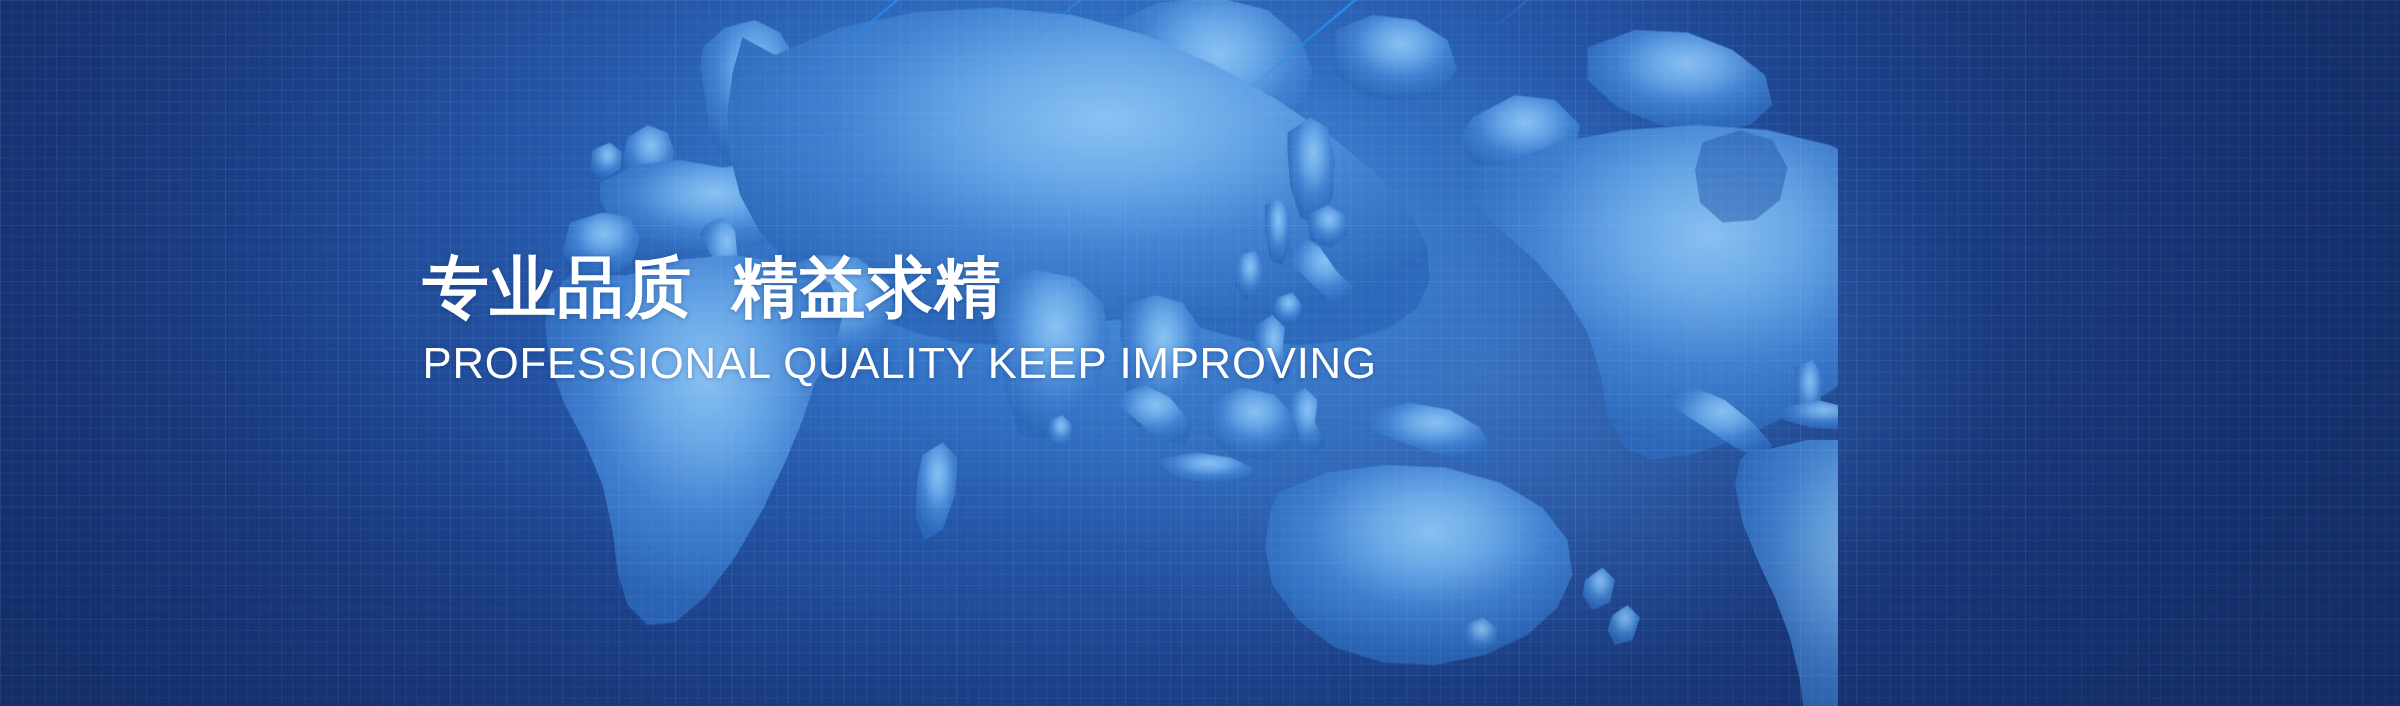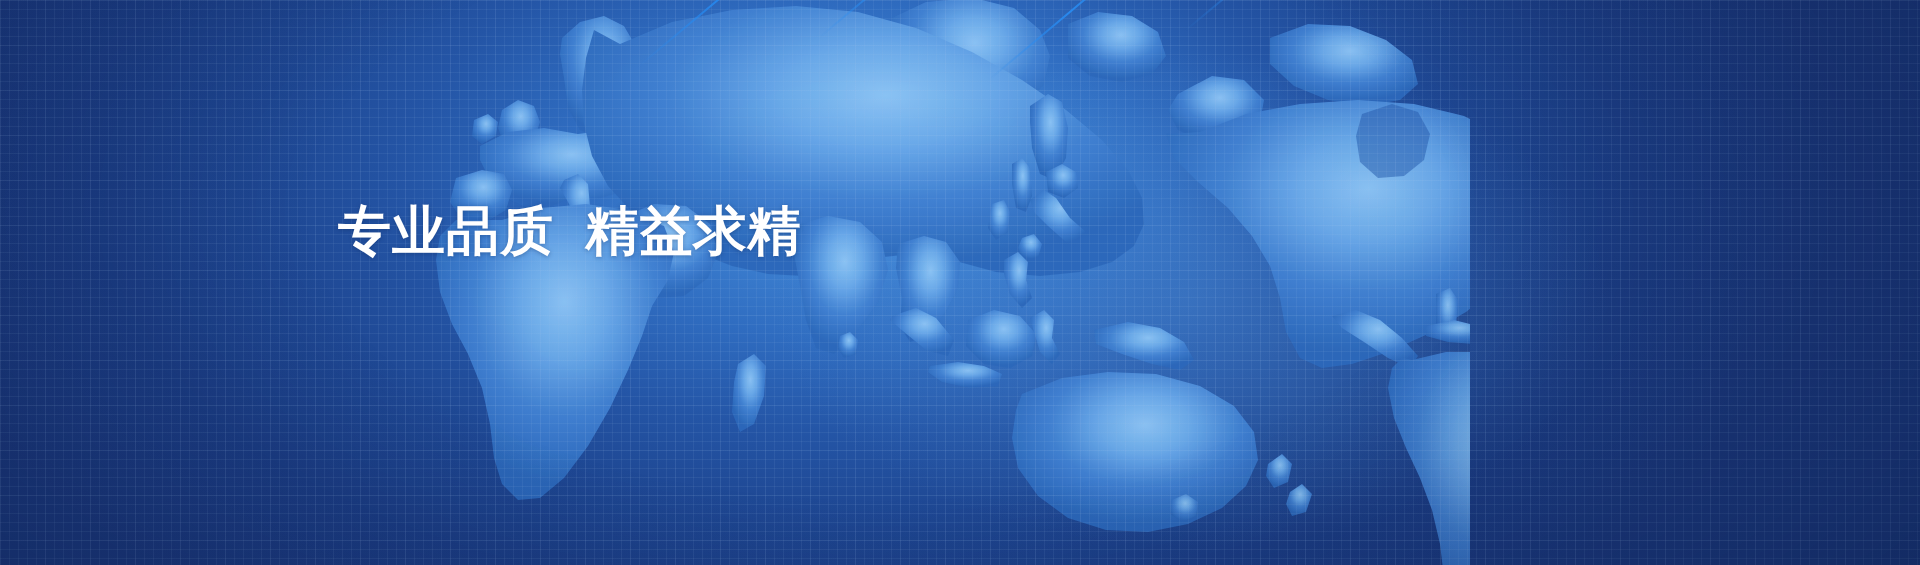--- a/index.html
+++ b/index.html
@@ -250,15 +250,16 @@
 
   <div class="layer" id="bg-vignette"></div>
 
   <div class="streak" id="streak-1"></div>
   <div class="streak" id="streak-2"></div>
   <div class="streak" id="streak-3"></div>
   <div class="streak" id="streak-4"></div>
 
   <div id="headline-block">
     <div id="headline-cn">专业品质  精益求精</div>
+    <div id="headline-en">PROFESSIONAL QUALITY KEEP IMPROVING</div>
   </div>
 
 </div>
 
 </body></html>

